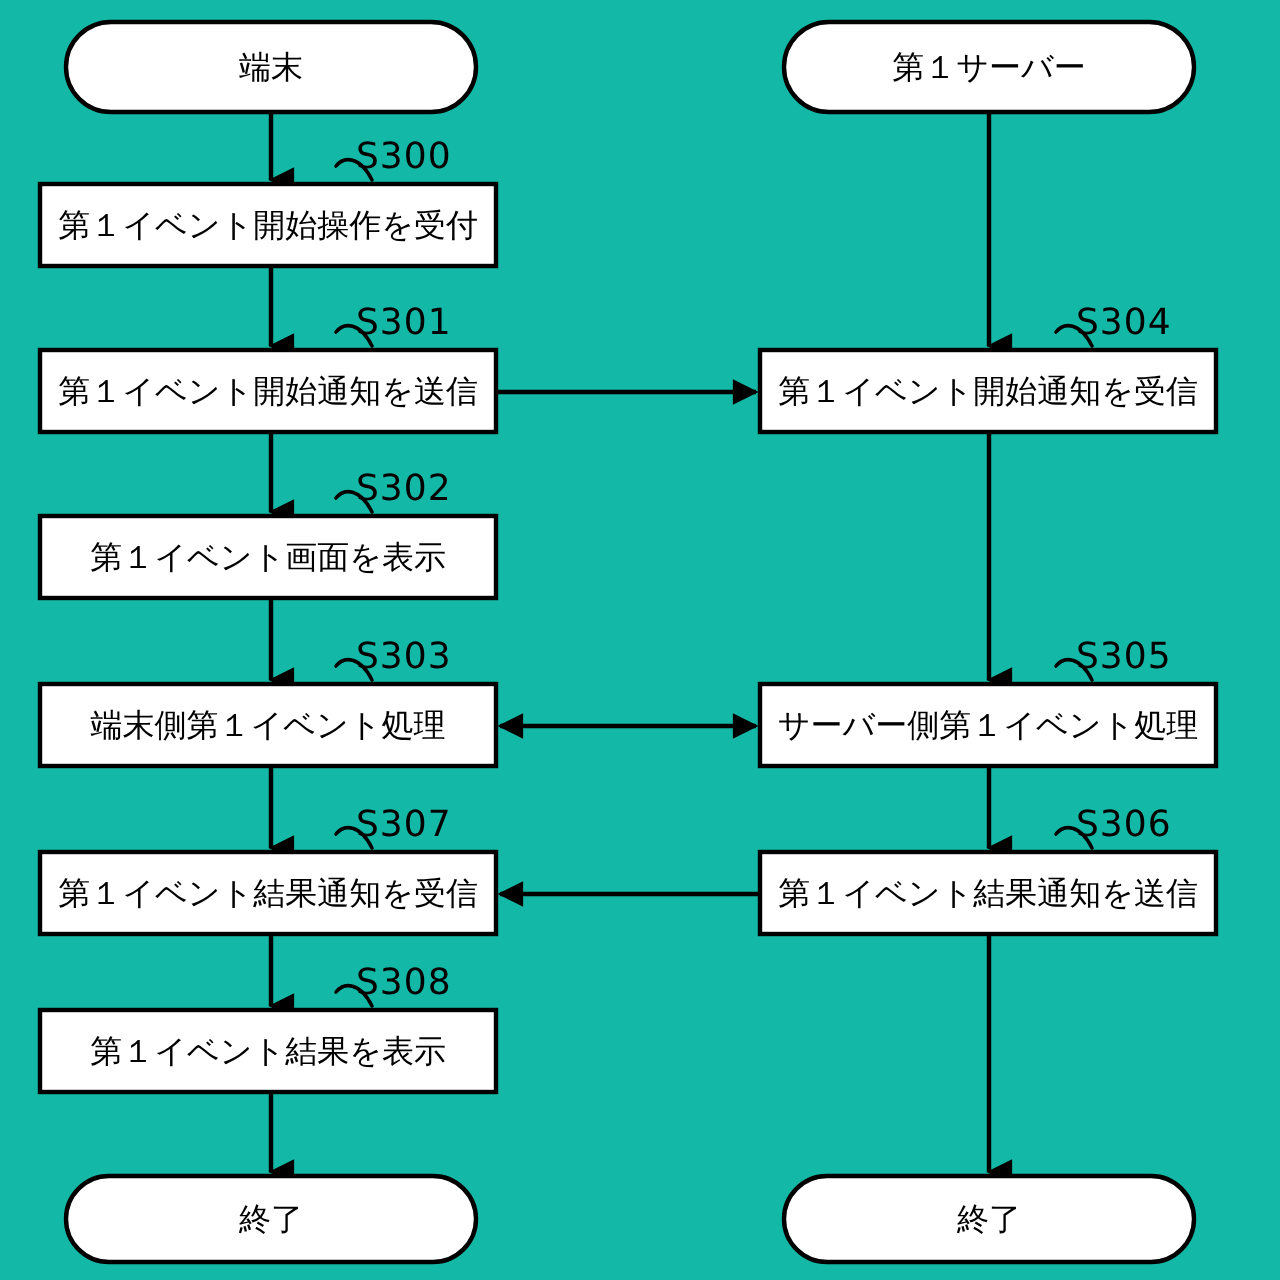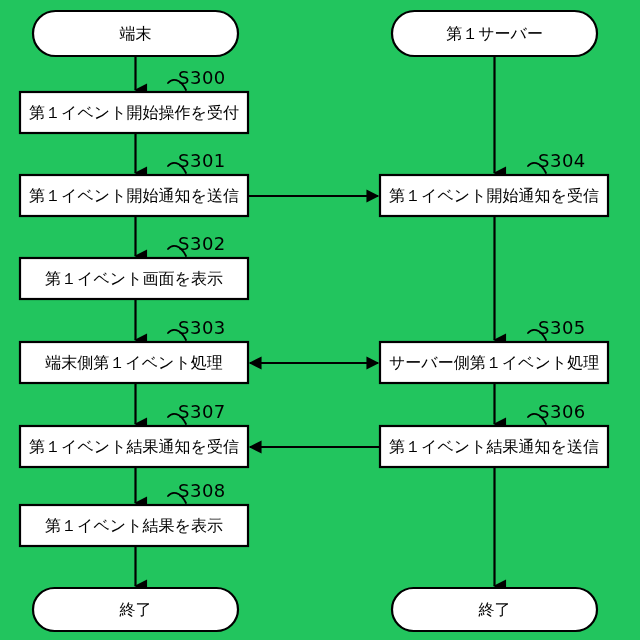--- a/index.html
+++ b/index.html
@@ -7,21 +7,21 @@
     padding: 0;
     background: #ffffff;
   }
   body {
     font-family: "DejaVu Sans", "Liberation Sans", sans-serif;
   }
   #flowchart-root {
     position: relative;
     width: 640px;
     height: 640px;
-    background: #22c55e;
+    background: #14b8a6;
     overflow: hidden;
   }
   #flow-svg {
     position: absolute;
     left: 0;
     top: 0;
     width: 640px;
     height: 640px;
   }
   .node-box {

